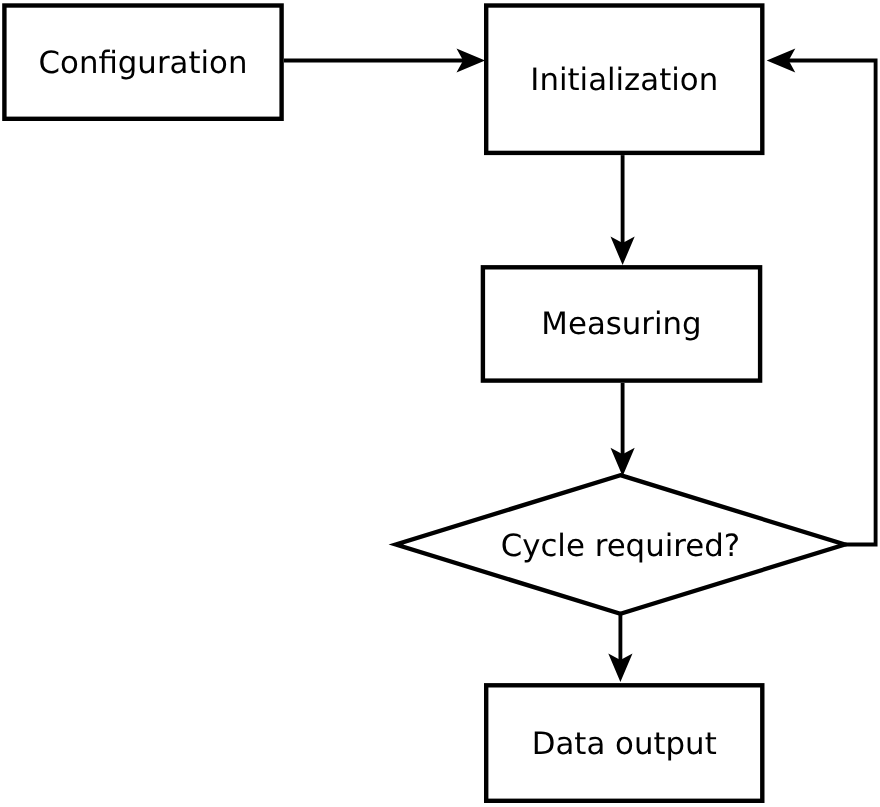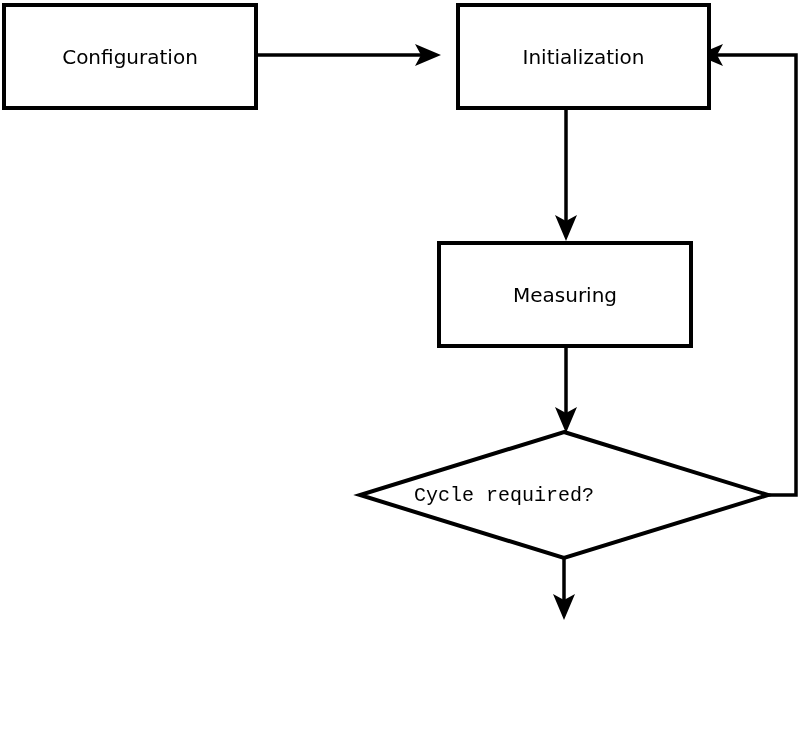--- a/index.html
+++ b/index.html
@@ -25,33 +25,33 @@
   .node {
     position: absolute;
     box-sizing: border-box;
     border: 4px solid #000000;
     background: #ffffff;
     display: flex;
     align-items: center;
     justify-content: center;
   }
   .node-label, .diamond-label-text {
-    font-size: 20px;
+    font-size: 28px;
     color: #000000;
     white-space: nowrap;
   }
   .diamond-label {
     position: absolute;
     display: flex;
     align-items: center;
+    justify-content: center;
     background: transparent;
-    font-family: Liberation Mono, monospace;
   }
   .n-configuration { left: 2px;   top: 3px;   width: 256px; height: 107px; }
-  .n-initialization{ left: 456px; top: 3px;   width: 255px; height: 107px; }
+  .n-initialization{ left: 440px; top: 3px;   width: 255px; height: 138px; }
   .n-measuring     { left: 437px; top: 241px; width: 256px; height: 107px; align-items: center; }
   .n-dataoutput    { left: 440px; top: 621px; width: 255px; height: 109px; }
   .l-decision      { left: 414px; top: 477px; width: 300px; height: 36px; }
 </style>
 </head>
 <body>
 
 <div class="canvas">
 
   <svg class="connectors" viewBox="0 0 800 734" xmlns="http://www.w3.org/2000/svg">
@@ -89,18 +89,21 @@
   </div>
 
   <div class="node n-initialization">
     <span class="node-label">Initialization</span>
   </div>
 
   <div class="node n-measuring">
     <span class="node-label">Measuring</span>
   </div>
 
+  <div class="node n-dataoutput">
+    <span class="node-label">Data output</span>
+  </div>
 
   <div class="diamond-label l-decision">
     <span class="diamond-label-text">Cycle required?</span>
   </div>
 
 </div>
 
 </body></html>

